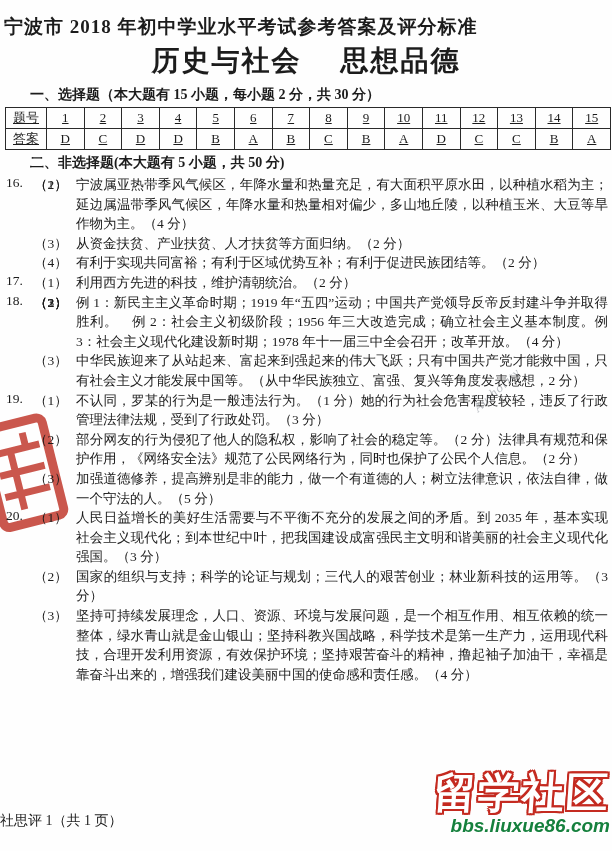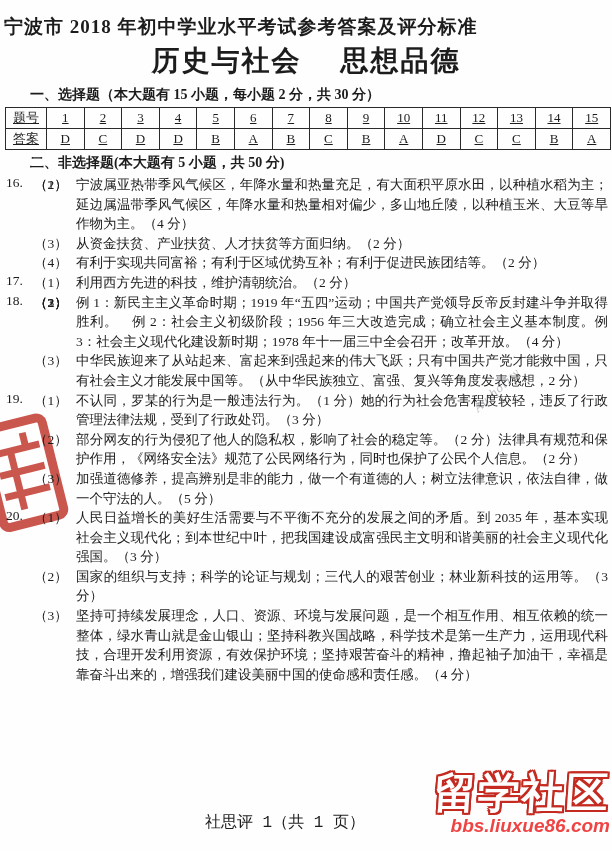--- a/index.html
+++ b/index.html
@@ -60,24 +60,22 @@
     position:relative;
     padding-left:72px;
     font-size:13.5px;
     line-height:19.6px;
     text-align:justify;
   }
   .p-label{position:absolute;left:30px;top:0;}
 
   .footer{
     position:absolute;left:0;top:812px;width:570px;
-    text-align:center;
-    font-size:16px;
+    font-size:14px;
     z-index:1;
-    font-family:Liberation Mono, monospace;
   }
 
   
   .seal{
     position:absolute;left:-14px;top:408px;
     width:86px;height:130px;
     z-index:0;opacity:0.85;
   }
   
   .logo-wm{
@@ -93,21 +91,21 @@
     transform:skewX(-4deg);
     text-shadow:
       -2px -2px 0 #c42a20, 2px -2px 0 #c42a20,
       -2px 2px 0 #c42a20, 2px 2px 0 #c42a20,
       -2px 0 0 #c42a20, 2px 0 0 #c42a20,
       0 -2px 0 #c42a20, 0 2px 0 #c42a20;
   }
   .logo-url{
     font-size:19px;font-weight:bold;font-style:italic;
     font-family:"Liberation Sans","DejaVu Sans",sans-serif;
-    color:#ef4444;
+    color:#15803d;
     margin-top:2px;
     text-shadow:-1px -1px 0 #ffffff,1px 1px 0 #ffffff;
   }
   .authority-wm{
     position:absolute;left:468px;top:382px;
     transform:rotate(-42deg);
     font-style:italic;
     font-size:13px;color:#b9bdc2;
     z-index:0;letter-spacing:1px;
   }

